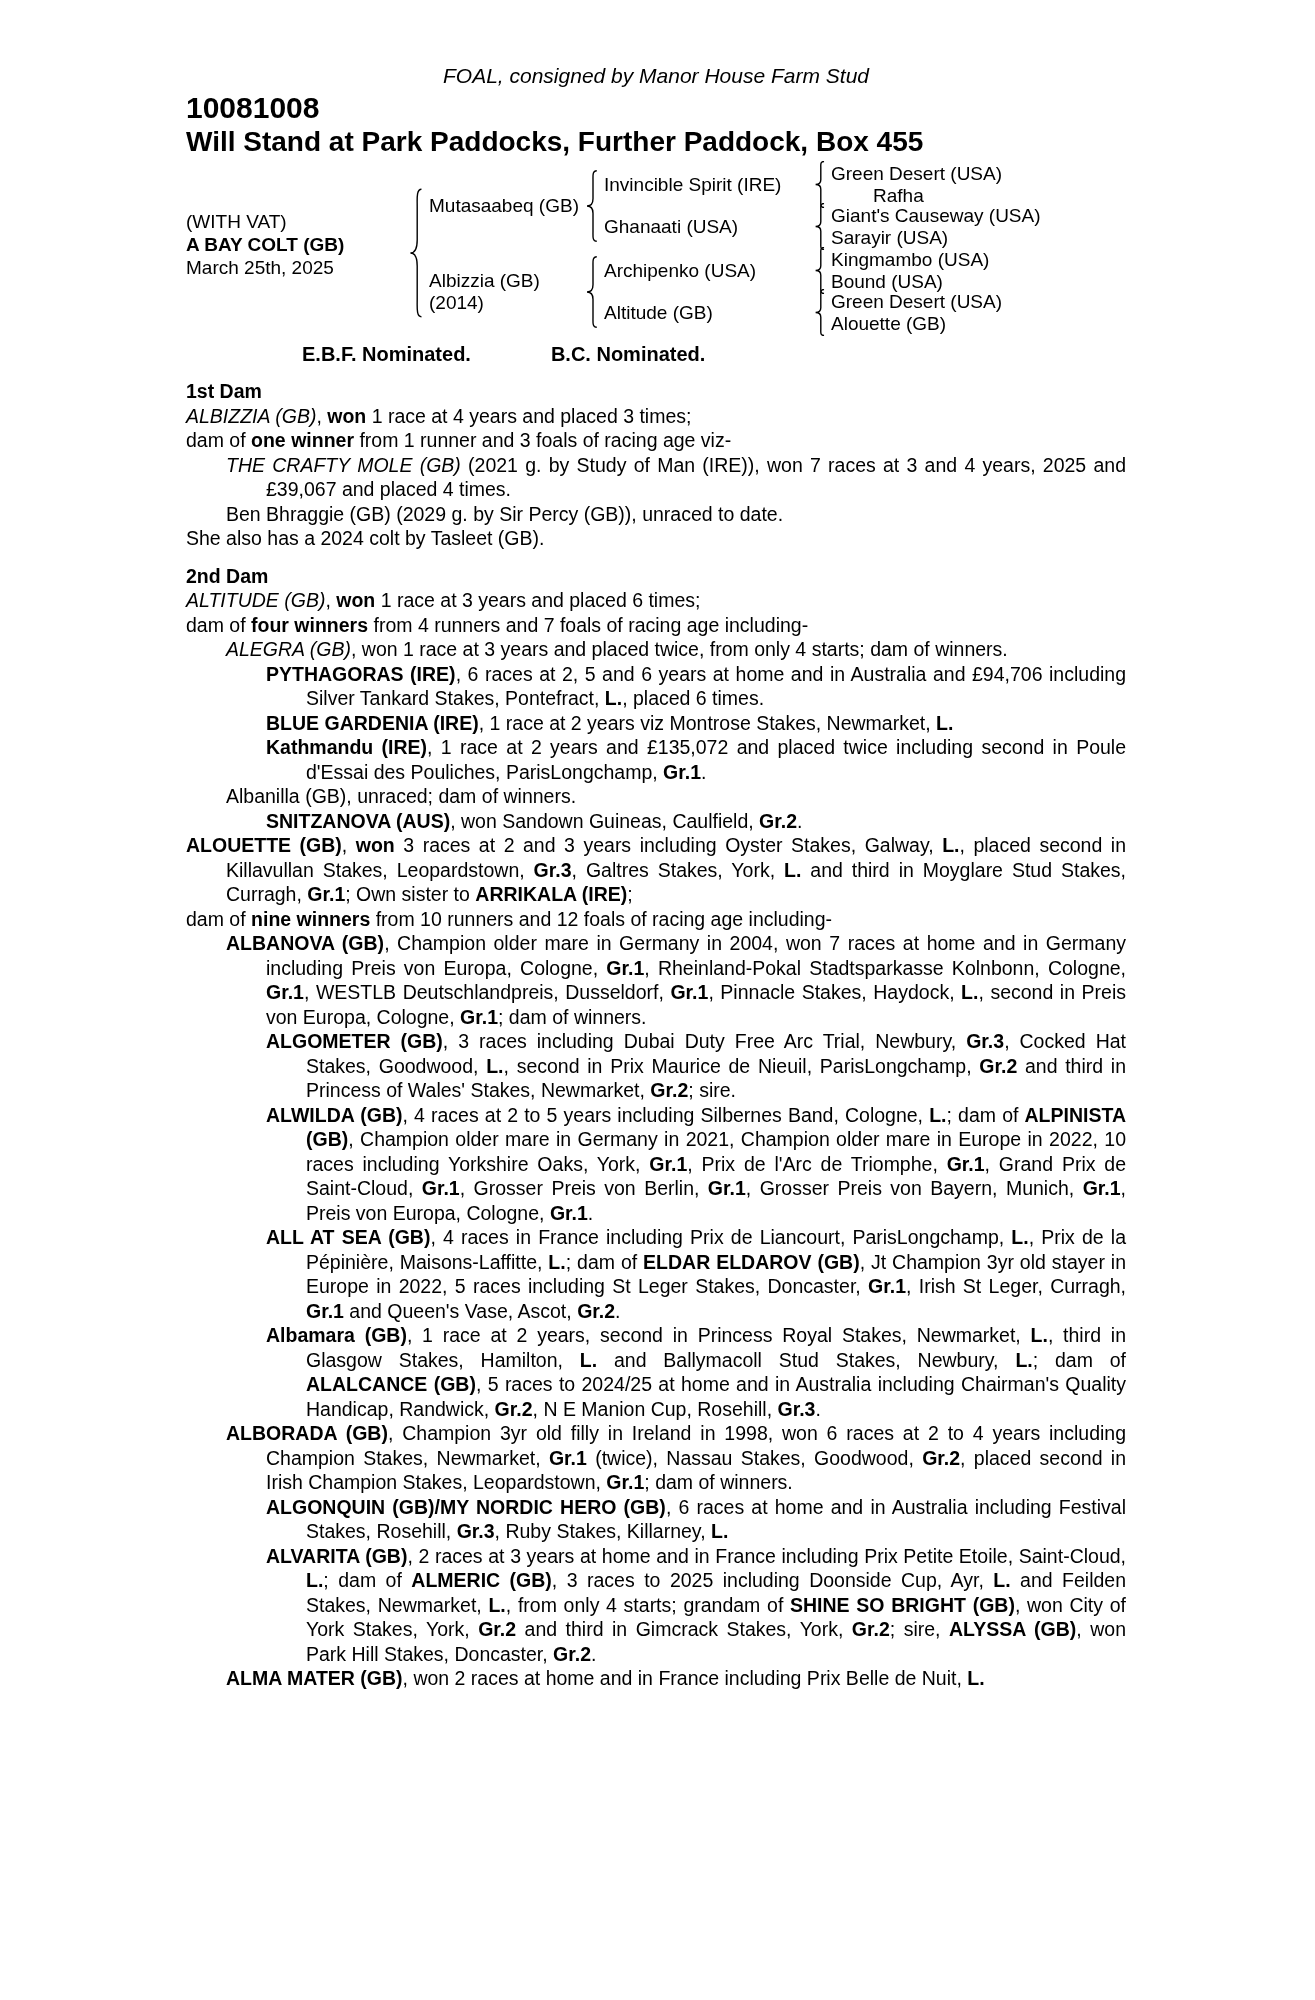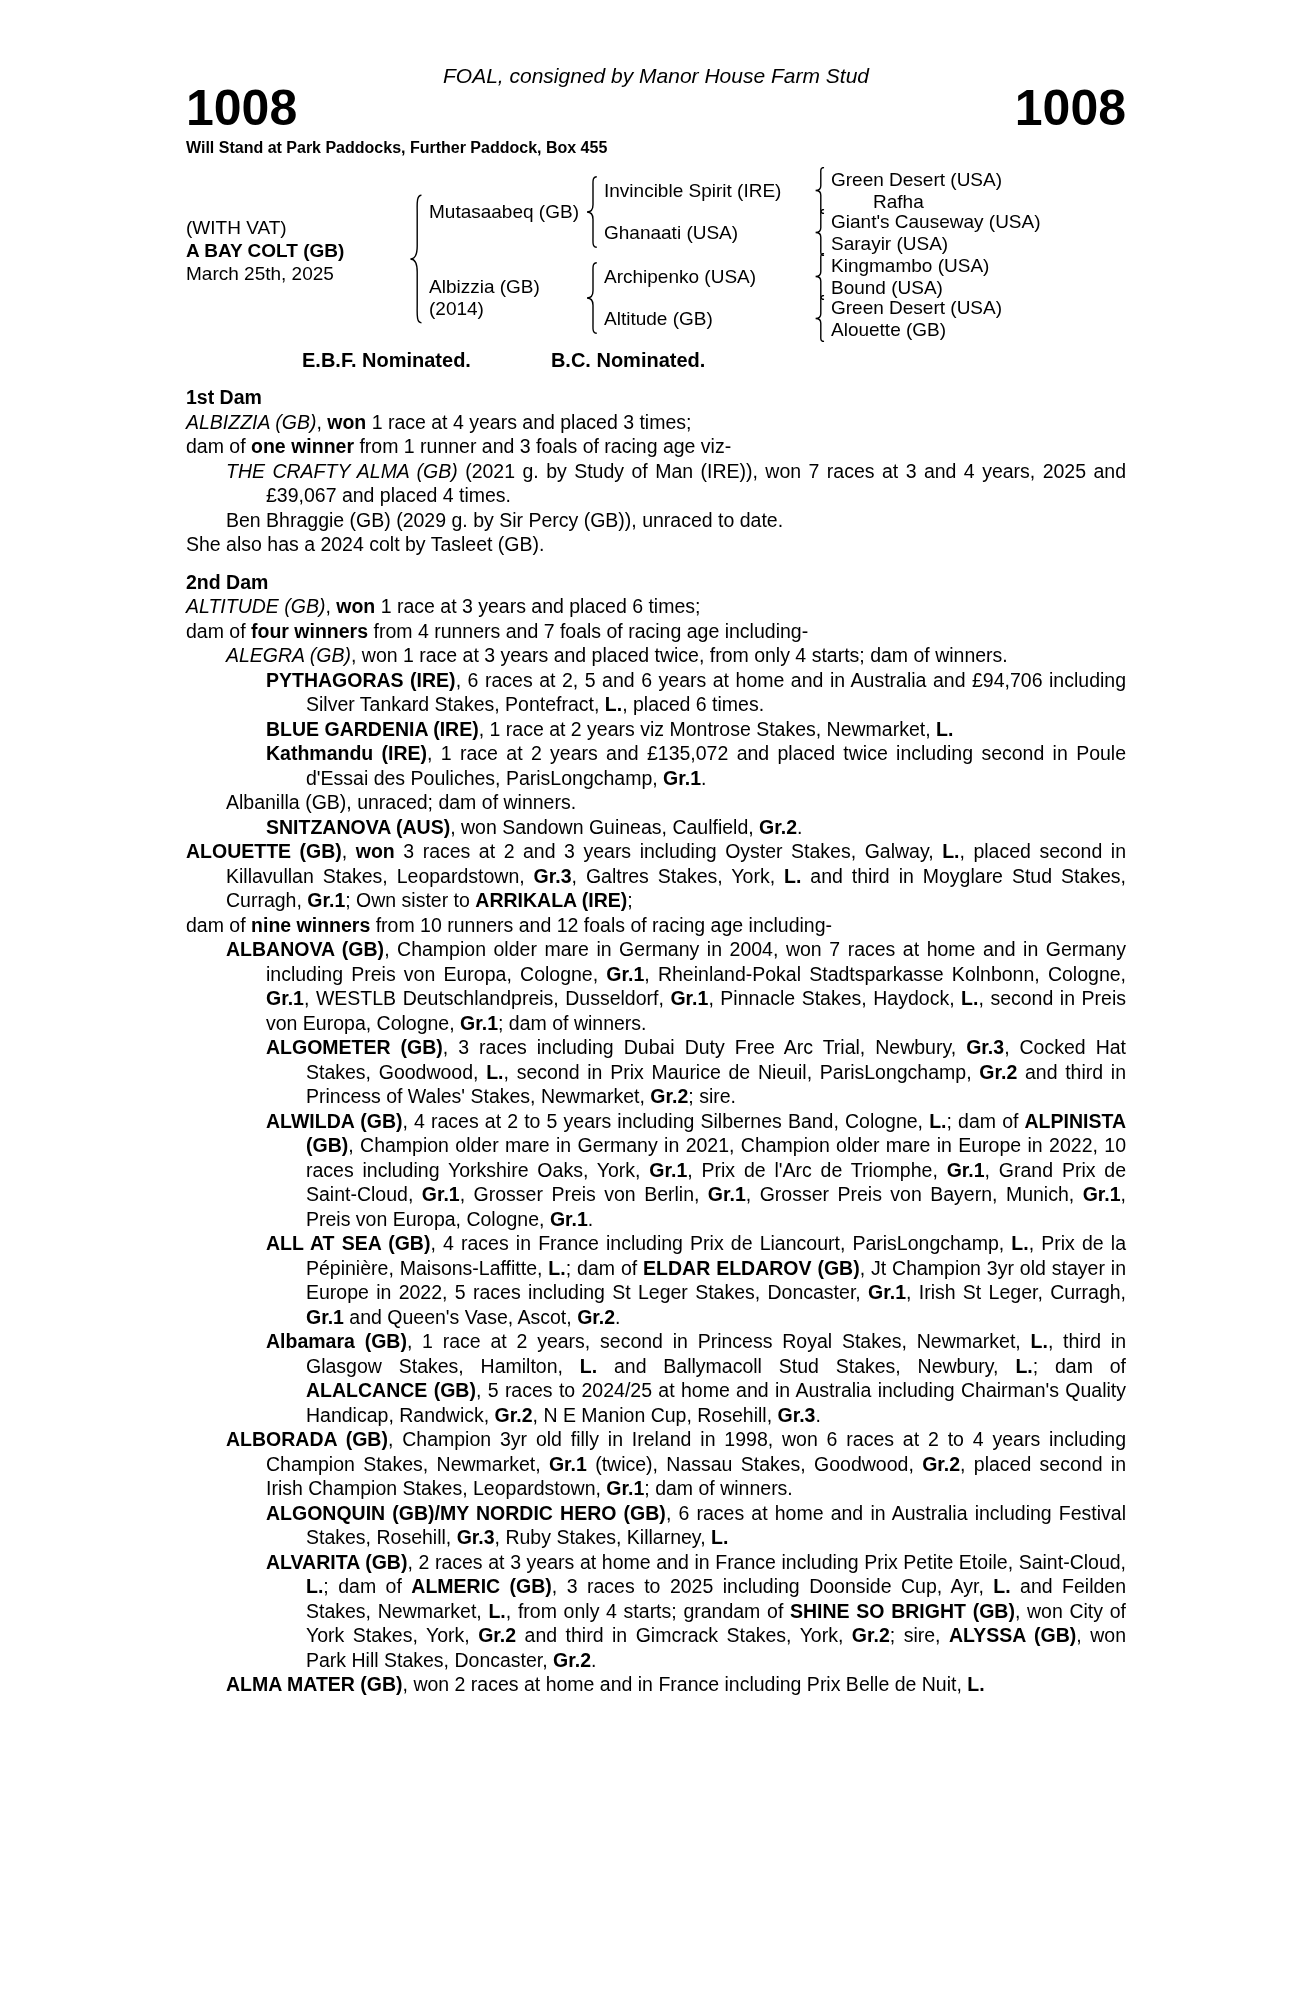--- a/index.html
+++ b/index.html
@@ -3,23 +3,23 @@
 <meta charset="utf-8">
 <style>
   * { box-sizing: border-box; }
   html, body { margin: 0; padding: 0; background: #ffffff; }
   body { font-family: "Liberation Sans", "DejaVu Sans", sans-serif; color: #000; }
 
   .page { position: relative; width: 1093px; height: 2000px; background: #fff;
           padding: 64px 78px 0 75px; margin: 0 auto; overflow: hidden; }
 
   .consignor { text-align: center; font-style: italic; font-size: 21px; line-height: 24px; }
-  .lot-row { display: flex; justify-content: space-between; align-items: flex-start;
-             font-weight: 700; font-size: 50px; line-height: 40px; }
-  .stand-line { font-weight: 700; font-size: 16px; line-height: 24px; margin-top: 8px; }
+  .lot-row { display: flex; justify-content: flex-start; align-items: flex-start;
+             font-weight: 700; font-size: 30px; line-height: 40px; }
+  .stand-line { font-weight: 700; font-size: 28px; line-height: 24px; margin-top: 2px; }
 
   .pedigree { position: relative; height: 178px; margin-top: 6px; font-size: 19px; }
   .ped-item { position: absolute; white-space: nowrap; line-height: 20px; }
   .ped-subject { position: absolute; left: 0; top: 50px; line-height: 23px; white-space: nowrap; }
   .bold { font-weight: 700; }
 
   .sire { left: 243px; top: 36px; text-align: center; }
   .dam  { left: 243px; top: 110px; line-height: 22px; }
   .gp1 { left: 418px; top: 15px; }
   .gp2 { left: 418px; top: 57px; }
@@ -124,21 +124,21 @@
 
   <div class="nominations">
     <span class="ebf">E.B.F. Nominated.</span>
     <span class="bc">B.C. Nominated.</span>
   </div>
 
   <div class="section">
     <h3 class="dam-heading">1st Dam</h3>
     <p class="para i0"><span class="i">ALBIZZIA (GB)</span><span>, </span><span class="b">won</span><span> 1 race at 4 years and placed 3 times;</span></p>
     <p class="para i0"><span>dam of </span><span class="b">one winner</span><span> from 1 runner and 3 foals of racing age viz-</span></p>
-    <p class="para i1"><span class="i">THE CRAFTY ALMA (GB)</span><span> (2021 g. by Study of Man (IRE)), won 7 races at 3 and 4 years, 2025 and £39,067 and placed 4 times.</span></p>
+    <p class="para i1"><span class="i">THE CRAFTY MOLE (GB)</span><span> (2021 g. by Study of Man (IRE)), won 7 races at 3 and 4 years, 2025 and £39,067 and placed 4 times.</span></p>
     <p class="para i1"><span>Ben Bhraggie (GB) (2029 g. by Sir Percy (GB)), unraced to date.</span></p>
     <p class="para i0"><span>She also has a 2024 colt by Tasleet (GB).</span></p>
   </div>
 
   <div class="section">
     <h3 class="dam-heading">2nd Dam</h3>
     <p class="para i0"><span class="i">ALTITUDE (GB)</span><span>, </span><span class="b">won</span><span> 1 race at 3 years and placed 6 times;</span></p>
     <p class="para i0"><span>dam of </span><span class="b">four winners</span><span> from 4 runners and 7 foals of racing age including-</span></p>
     <p class="para i1"><span class="i">ALEGRA (GB)</span><span>, won 1 race at 3 years and placed twice, from only 4 starts; dam of winners.</span></p>
     <p class="para i2"><span class="b">PYTHAGORAS (IRE)</span><span>, 6 races at 2, 5 and 6 years at home and in Australia and £94,706 including Silver Tankard Stakes, Pontefract, </span><span class="b">L.</span><span>, placed 6 times.</span></p>

